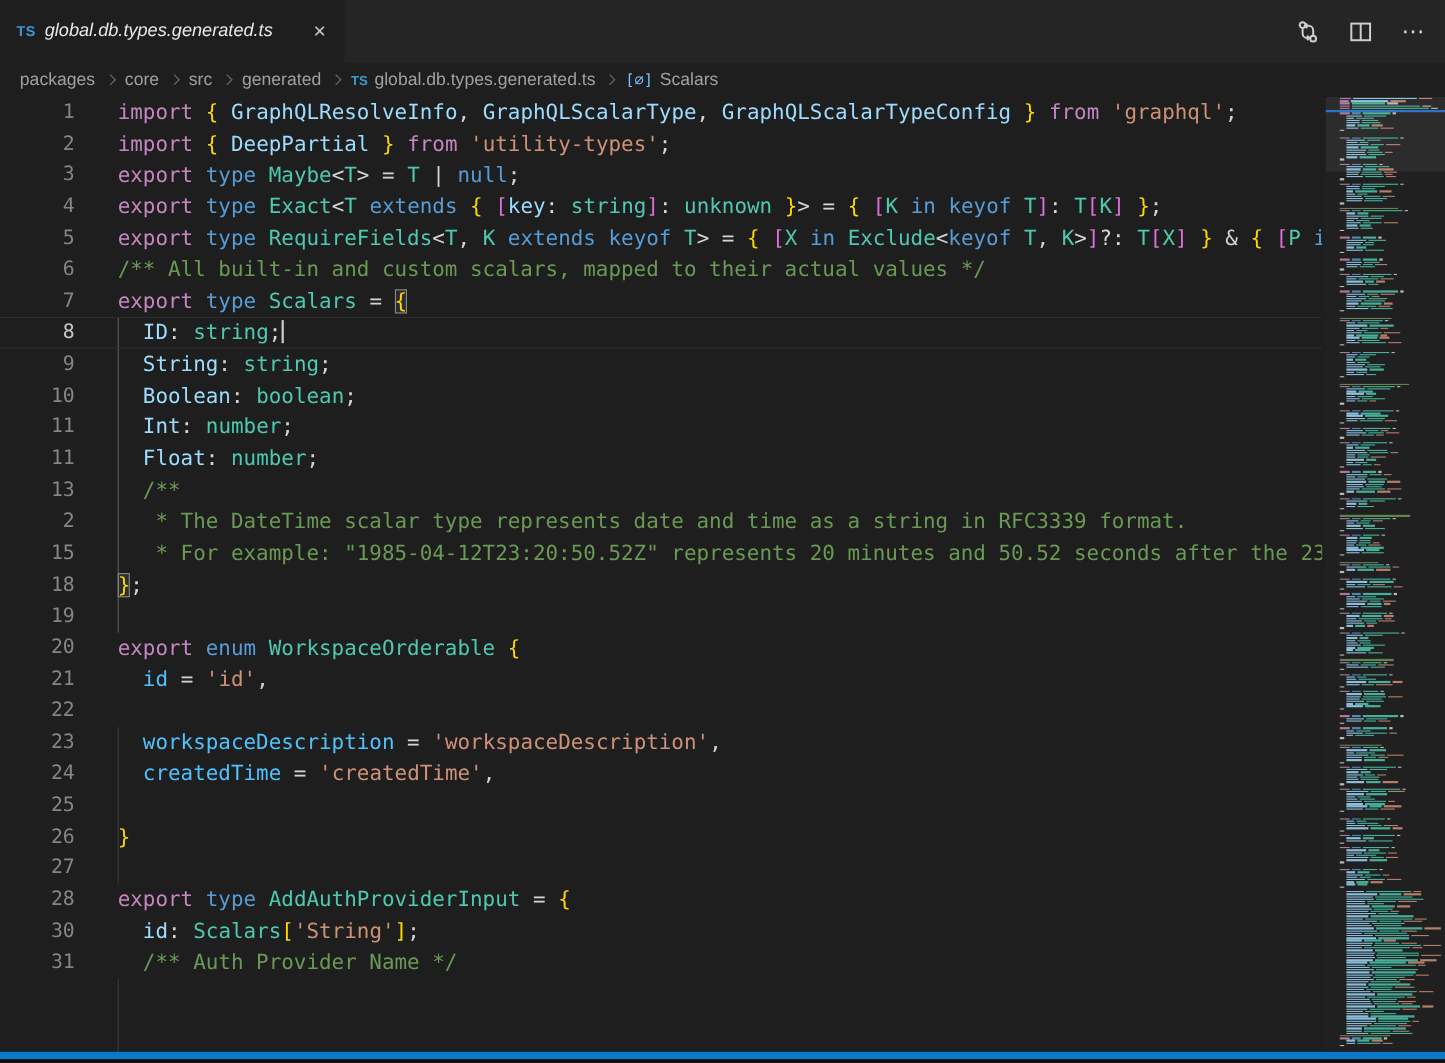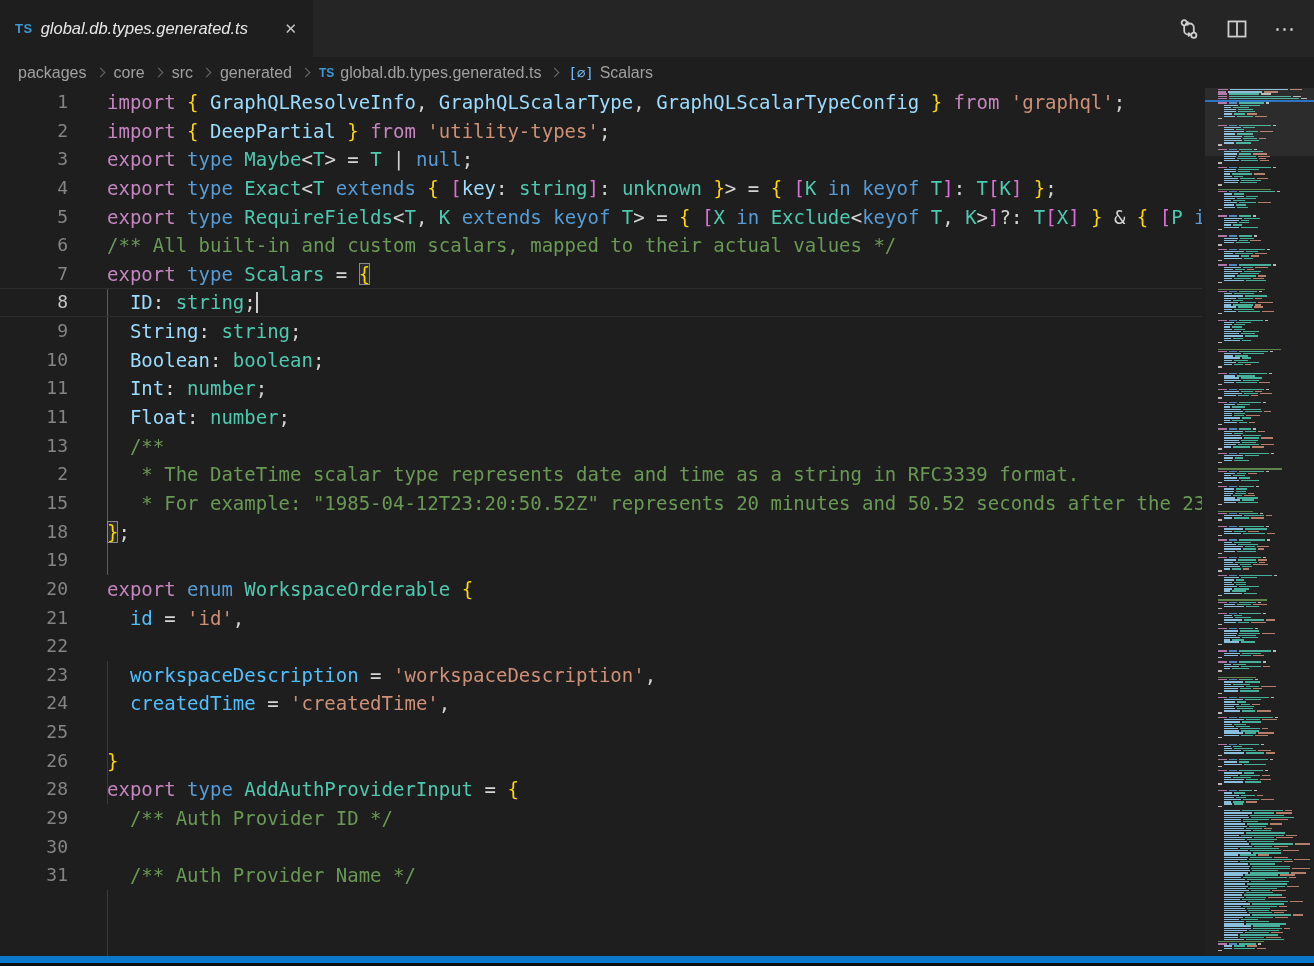--- a/index.html
+++ b/index.html
@@ -149,23 +149,23 @@
         <div class="row"><span class="ln">15</span><span class="gap"></span><span class="code"><span class="tk-com">   * For example: "1985-04-12T23:20:50.52Z" represents 20 minutes and 50.52 seconds after the 23rd hour of April 12th, 1985 in UTC.</span></span></div>
         <div class="row"><span class="ln">18</span><span class="gap"></span><span class="code"><span class="tk-b1 bm">}</span><span class="tk-pun">;</span></span></div>
         <div class="row"><span class="ln">19</span><span class="gap"></span><span class="code"></span></div>
         <div class="row"><span class="ln">20</span><span class="gap"></span><span class="code"><span class="tk-kw">export </span><span class="tk-kw2">enum </span><span class="tk-type">WorkspaceOrderable </span><span class="tk-b1">{</span></span></div>
         <div class="row"><span class="ln">21</span><span class="gap"></span><span class="code"><span class="tk-enum">  id</span><span class="tk-pun"> = </span><span class="tk-str">'id'</span><span class="tk-pun">,</span></span></div>
         <div class="row"><span class="ln">22</span><span class="gap"></span></div>
         <div class="row"><span class="ln">23</span><span class="gap"></span><span class="code"><span class="tk-enum">  workspaceDescription</span><span class="tk-pun"> = </span><span class="tk-str">'workspaceDescription'</span><span class="tk-pun">,</span></span></div>
         <div class="row"><span class="ln">24</span><span class="gap"></span><span class="code"><span class="tk-enum">  createdTime</span><span class="tk-pun"> = </span><span class="tk-str">'createdTime'</span><span class="tk-pun">,</span></span></div>
         <div class="row"><span class="ln">25</span><span class="gap"></span></div>
         <div class="row"><span class="ln">26</span><span class="gap"></span><span class="code"><span class="tk-b1">}</span></span></div>
+        <div class="row"><span class="ln">27</span><span class="gap"></span><span class="code"></span></div>
         <div class="row"><span class="ln">28</span><span class="gap"></span><span class="code"><span class="tk-kw">export </span><span class="tk-kw2">type </span><span class="tk-type">AddAuthProviderInput</span><span class="tk-pun"> = </span><span class="tk-b1">{</span></span></div>
-        <div class="row"><span class="ln">29</span><span class="gap"></span><span class="code"><span class="tk-com">  /** Auth Provider ID */</span></span></div>
-        <div class="row"><span class="ln">30</span><span class="gap"></span></div>
+        <div class="row"><span class="ln">30</span><span class="gap"></span><span class="code"><span class="tk-var">  id</span><span class="tk-pun">: </span><span class="tk-type">Scalars</span><span class="tk-b1">[</span><span class="tk-str">'String'</span><span class="tk-b1">]</span><span class="tk-pun">;</span></span></div>
         <div class="row"><span class="ln">31</span><span class="gap"></span><span class="code"><span class="tk-com">  /** Auth Provider Name */</span></span></div>
       </div>
     <div class="minimap">
       <div id="mm">
           <div class="mm-row">
             <span style="width: 10px; background: rgb(197, 134, 192);"></span>
             <span style="width: 58px; background: rgb(156, 220, 254);"></span>
             <span style="width: 12px; background: rgb(206, 145, 120);"></span>
           </div>
           <div class="mm-row">

